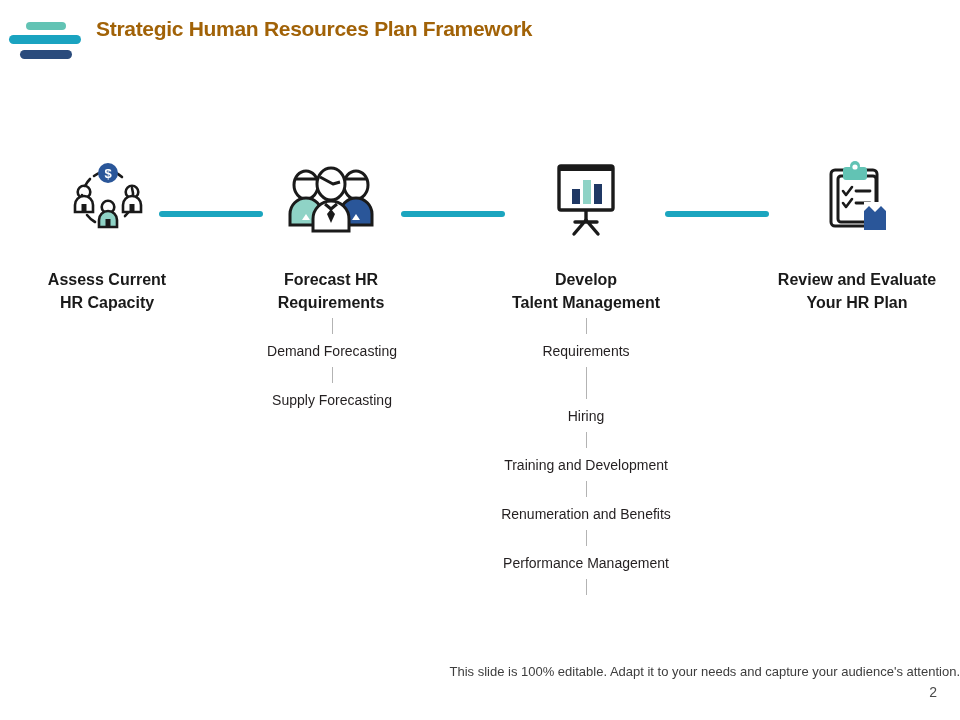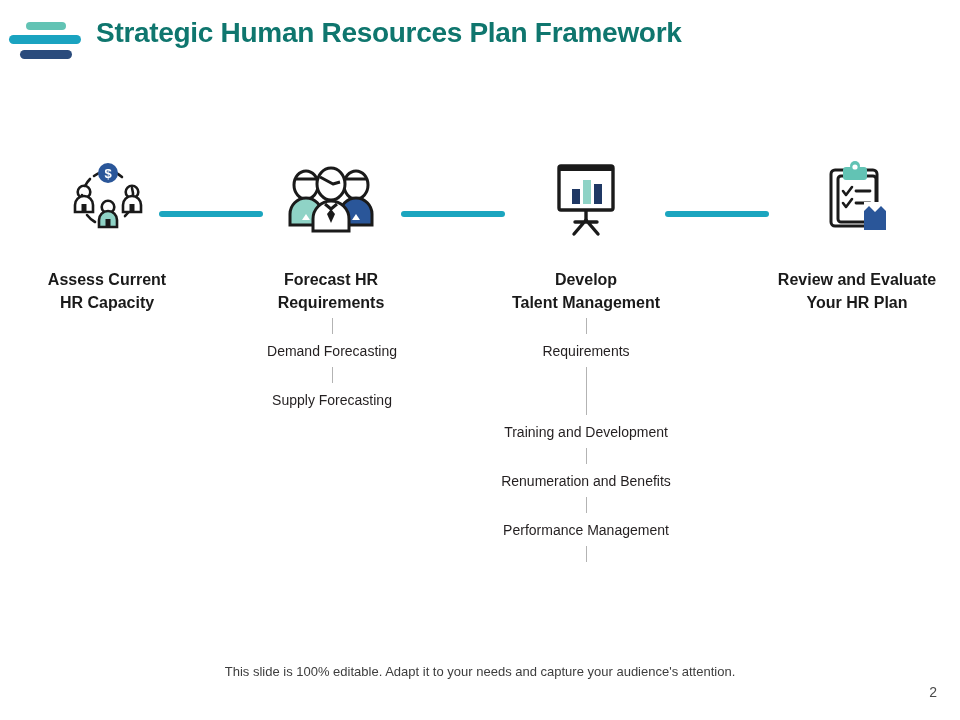--- a/index.html
+++ b/index.html
@@ -32,24 +32,24 @@
     width: 76px; height: 42px;
   }
   .logo-bar { position: absolute; border-radius: 6px; }
   .logo-bar.top    { left: 18px; top: 0px;  width: 40px; height: 8px;  background: #62c3b4; }
   .logo-bar.middle { left: 1px;  top: 13px; width: 72px; height: 9px;  background: #1aa3c0; }
   .logo-bar.bottom { left: 12px; top: 28px; width: 52px; height: 9px;  background: #2a4b7c; }
 
   #page-title {
     position: absolute;
     left: 96px; top: 17px;
-    font-size: 28px;
+    font-size: 21px;
     font-weight: bold;
     letter-spacing: -0.3px;
-    color: #0f766e;
+    color: #a16207;
     white-space: nowrap;
   }
 
   
   .step {
     position: absolute;
     top: 160px;
     width: 240px;
     text-align: center;
   }
@@ -96,21 +96,21 @@
     color: #231f20;
     padding: 8px 0 7px 0;
     white-space: nowrap;
   }
 
   
   #footer-note {
     position: absolute;
     left: 0; top: 664px;
     width: 960px;
-    text-align: center;
+    text-align: right;
     font-size: 13px;
     color: #3d3d3d;
   }
   #page-number {
     position: absolute;
     right: 23px; top: 684px;
     font-size: 14px;
     color: #4a4a4a;
   }
 </style>
@@ -242,20 +242,21 @@
     <div class="sub-item">Demand Forecasting</div>
     <div class="sub-line"></div>
     <div class="sub-item">Supply Forecasting</div>
   </div>
 
   <div class="sublist" id="sublist-3" style="left:436px;">
     <div class="sub-line"></div>
     <div class="sub-item">Requirements</div>
     <div class="sub-line"></div>
     <div class="sub-line"></div>
+    <div class="sub-item">Hiring</div>
     <div class="sub-line"></div>
     <div class="sub-item">Training and Development</div>
     <div class="sub-line"></div>
     <div class="sub-item">Renumeration and Benefits</div>
     <div class="sub-line"></div>
     <div class="sub-item">Performance Management</div>
     <div class="sub-line"></div>
   </div>
 
   <div id="footer-note">This slide is 100% editable. Adapt it to your needs and capture your audience's attention.</div>

